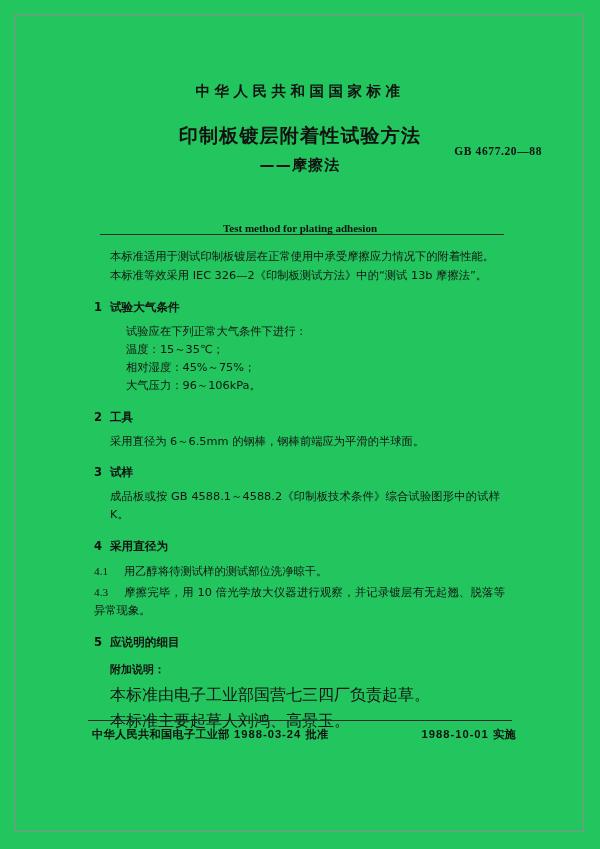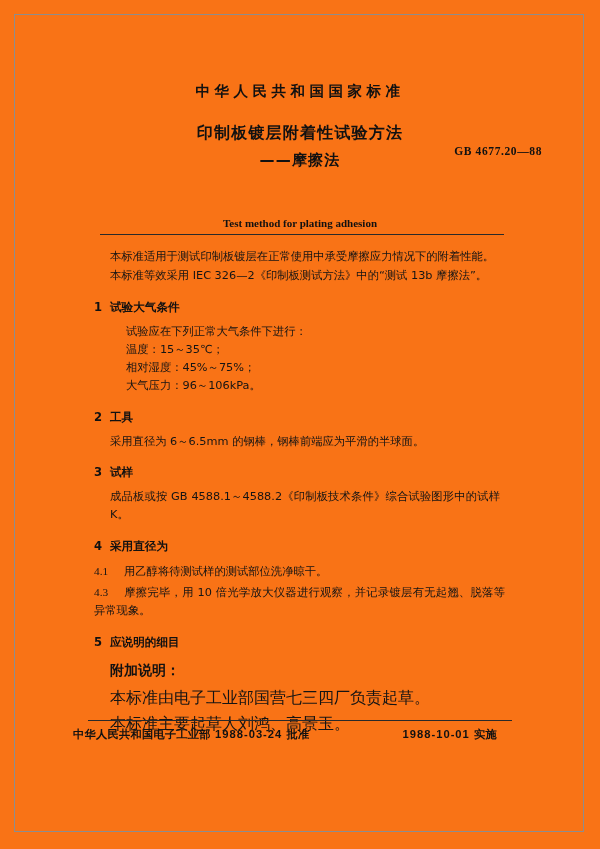--- a/index.html
+++ b/index.html
@@ -15,21 +15,21 @@
     position: relative;
     overflow: hidden;
   }
 
   
   .page {
     position: absolute;
     left: 0; top: 0;
     width: 600px;
     height: 849px;
-    background: #f97316;
+    background: #22c55e;
   }
   .scan-border {
     position: absolute;
     left: 14px;
     top: 14px;
     width: 570px;
     height: 818px;
     border: 1px solid #8d8d8d;
     box-sizing: border-box;
   }
@@ -51,21 +51,21 @@
     color: #111;
     font-family: "DejaVu Sans", "Liberation Sans", sans-serif;
   }
 
   .title-block {
     position: relative;
     margin-top: 22px;
     text-align: center;
   }
   .doc-title {
-    font-size: 16px;
+    font-size: 19px;
     font-weight: bold;
     letter-spacing: 1.2px;
     color: #111;
     font-family: "DejaVu Sans", "Liberation Sans", sans-serif;
   }
   .doc-subtitle {
     font-size: 15px;
     font-weight: bold;
     letter-spacing: 1.2px;
     margin-top: 7px;
@@ -194,38 +194,38 @@
 
   
   .appendix {
     position: absolute;
     left: 0;
     top: 662px;
     width: 600px;
   }
   .appendix-title {
     padding-left: 110px;
-    font-size: 14px;
+    font-size: 11px;
     font-weight: bold;
     color: #111;
     margin-bottom: 5px;
     font-family: "DejaVu Sans", "Liberation Sans", sans-serif;
   }
   .appendix-line {
     padding-left: 110px;
     font-size: 16px;
     line-height: 1.62;
     color: #141414;
     font-family: "DejaVu Sans", "Liberation Sans", sans-serif;
   }
 
   
   .footer {
     position: absolute;
-    left: 73px;
+    left: 92px;
     top: 727px;
     width: 424px;
     display: flex;
     justify-content: space-between;
     align-items: baseline;
   }
   .footer-left, .footer-right {
     font-size: 11.2px;
     font-weight: bold;
     color: #111;

